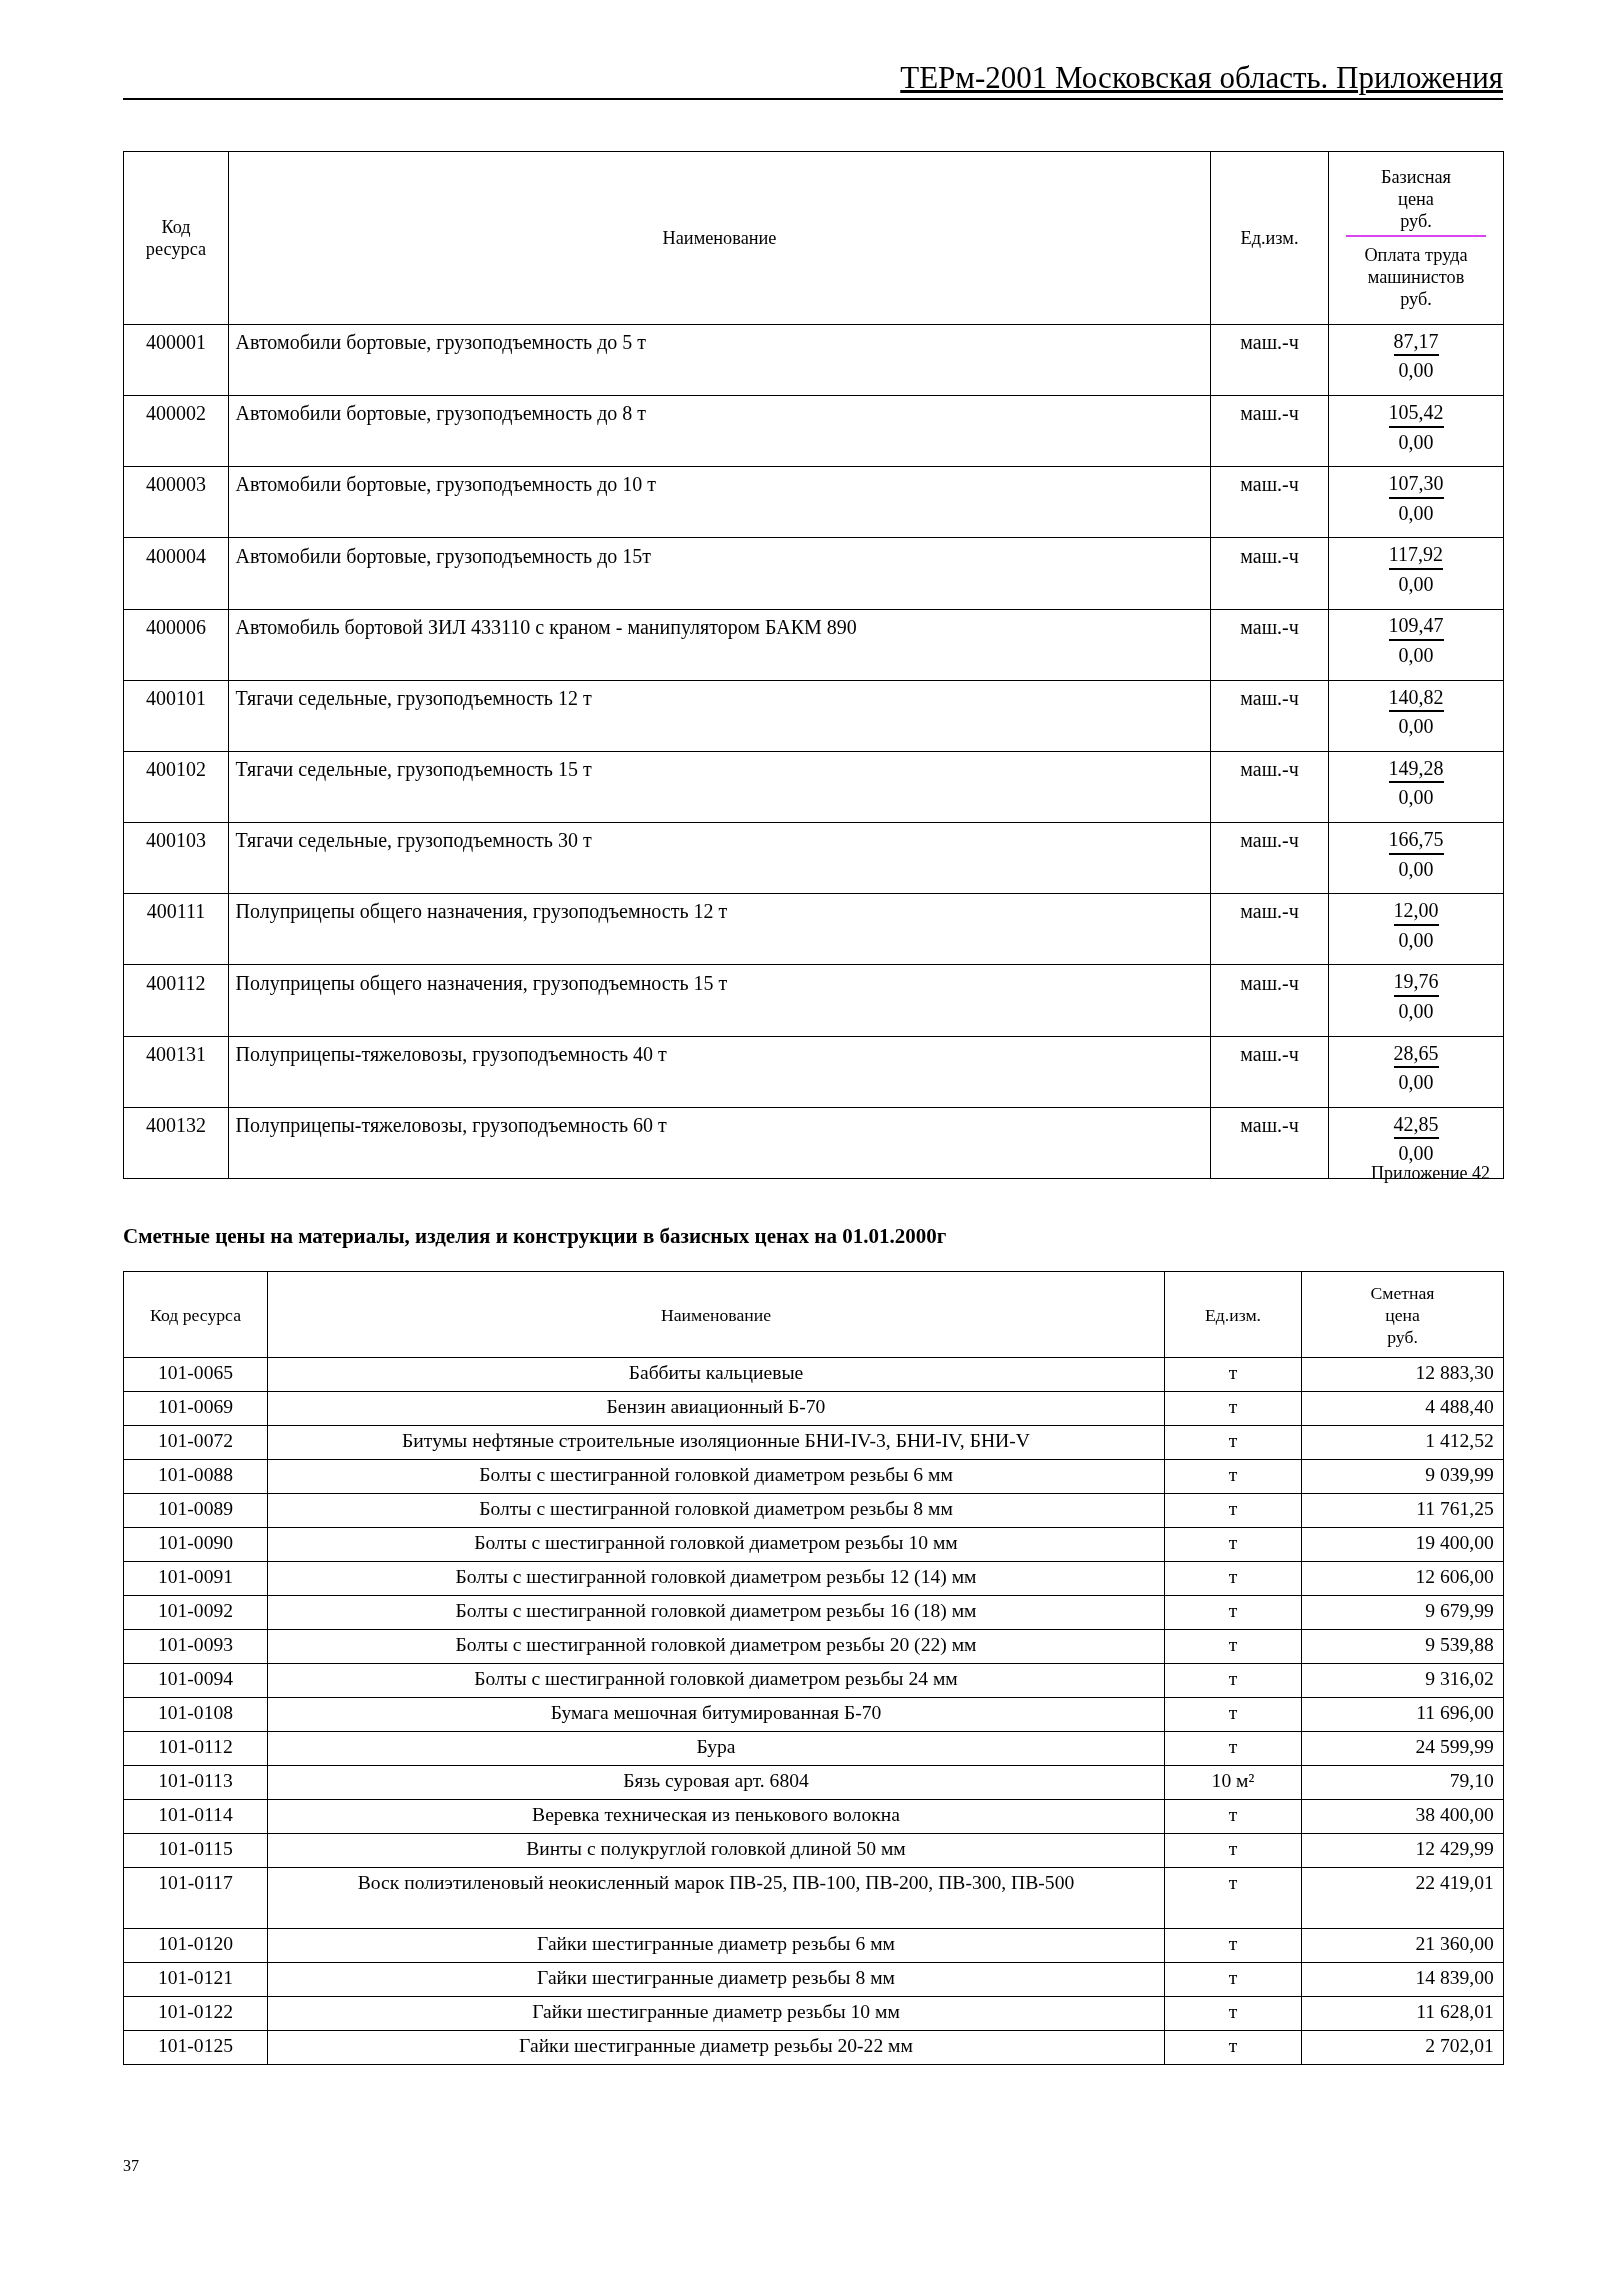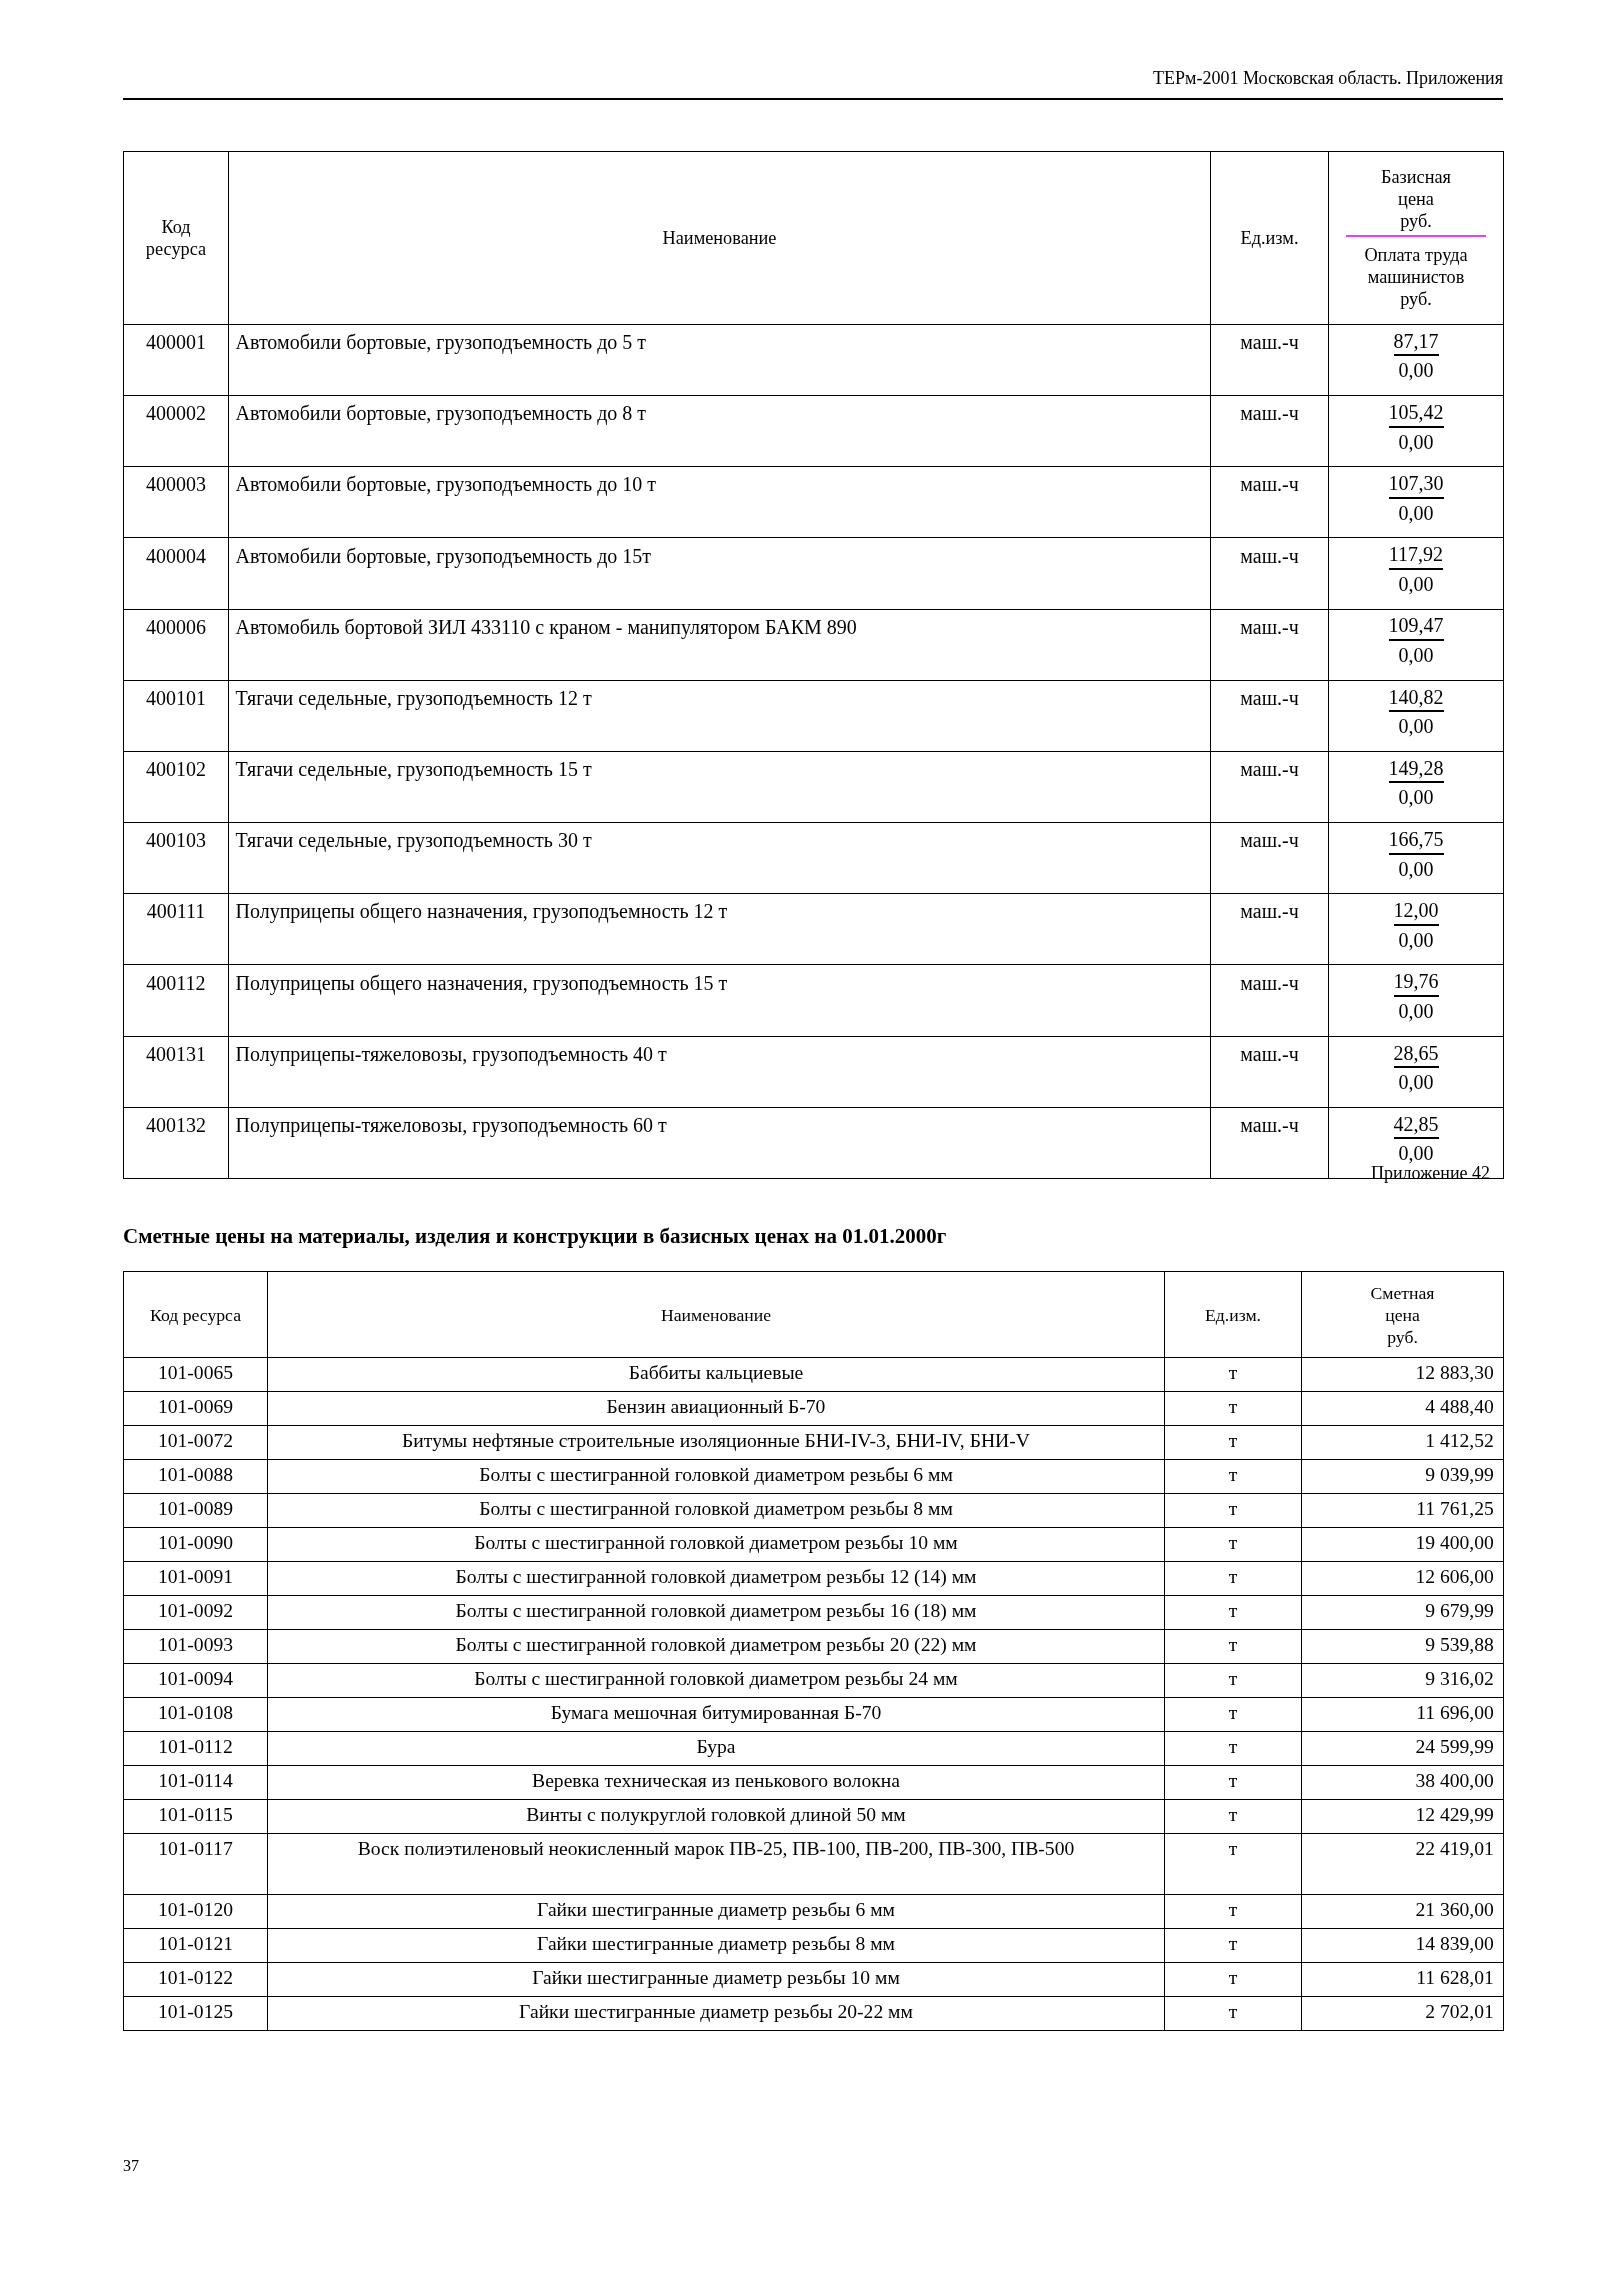--- a/index.html
+++ b/index.html
@@ -24,23 +24,24 @@
     padding: 0;
   }
 
   
   .doc-header {
     position: absolute;
     left: 123px;
     top: 63px;
     width: 1380px;
     text-align: right;
-    font-size: 18px;
+    font-size: 31px;
     line-height: 30px;
     font-family: "Liberation Serif", "DejaVu Serif", serif;
+    text-decoration: underline;
   }
   .doc-header-rule {
     position: absolute;
     left: 123px;
     top: 98px;
     width: 1380px;
     border-bottom: 2px solid #000;
   }
 
   
@@ -402,20 +403,26 @@
           <td class="cell-unit">т</td>
           <td class="cell-price">11 696,00</td>
         </tr>
         <tr>
           <td class="cell-code">101-0112</td>
           <td class="cell-name">Бура</td>
           <td class="cell-unit">т</td>
           <td class="cell-price">24 599,99</td>
         </tr>
         <tr>
+          <td class="cell-code">101-0113</td>
+          <td class="cell-name">Бязь суровая арт. 6804</td>
+          <td class="cell-unit">10 м²</td>
+          <td class="cell-price">79,10</td>
+        </tr>
+        <tr>
           <td class="cell-code">101-0114</td>
           <td class="cell-name">Веревка техническая из пенькового волокна</td>
           <td class="cell-unit">т</td>
           <td class="cell-price">38 400,00</td>
         </tr>
         <tr>
           <td class="cell-code">101-0115</td>
           <td class="cell-name">Винты с полукруглой головкой длиной 50 мм</td>
           <td class="cell-unit">т</td>
           <td class="cell-price">12 429,99</td>

